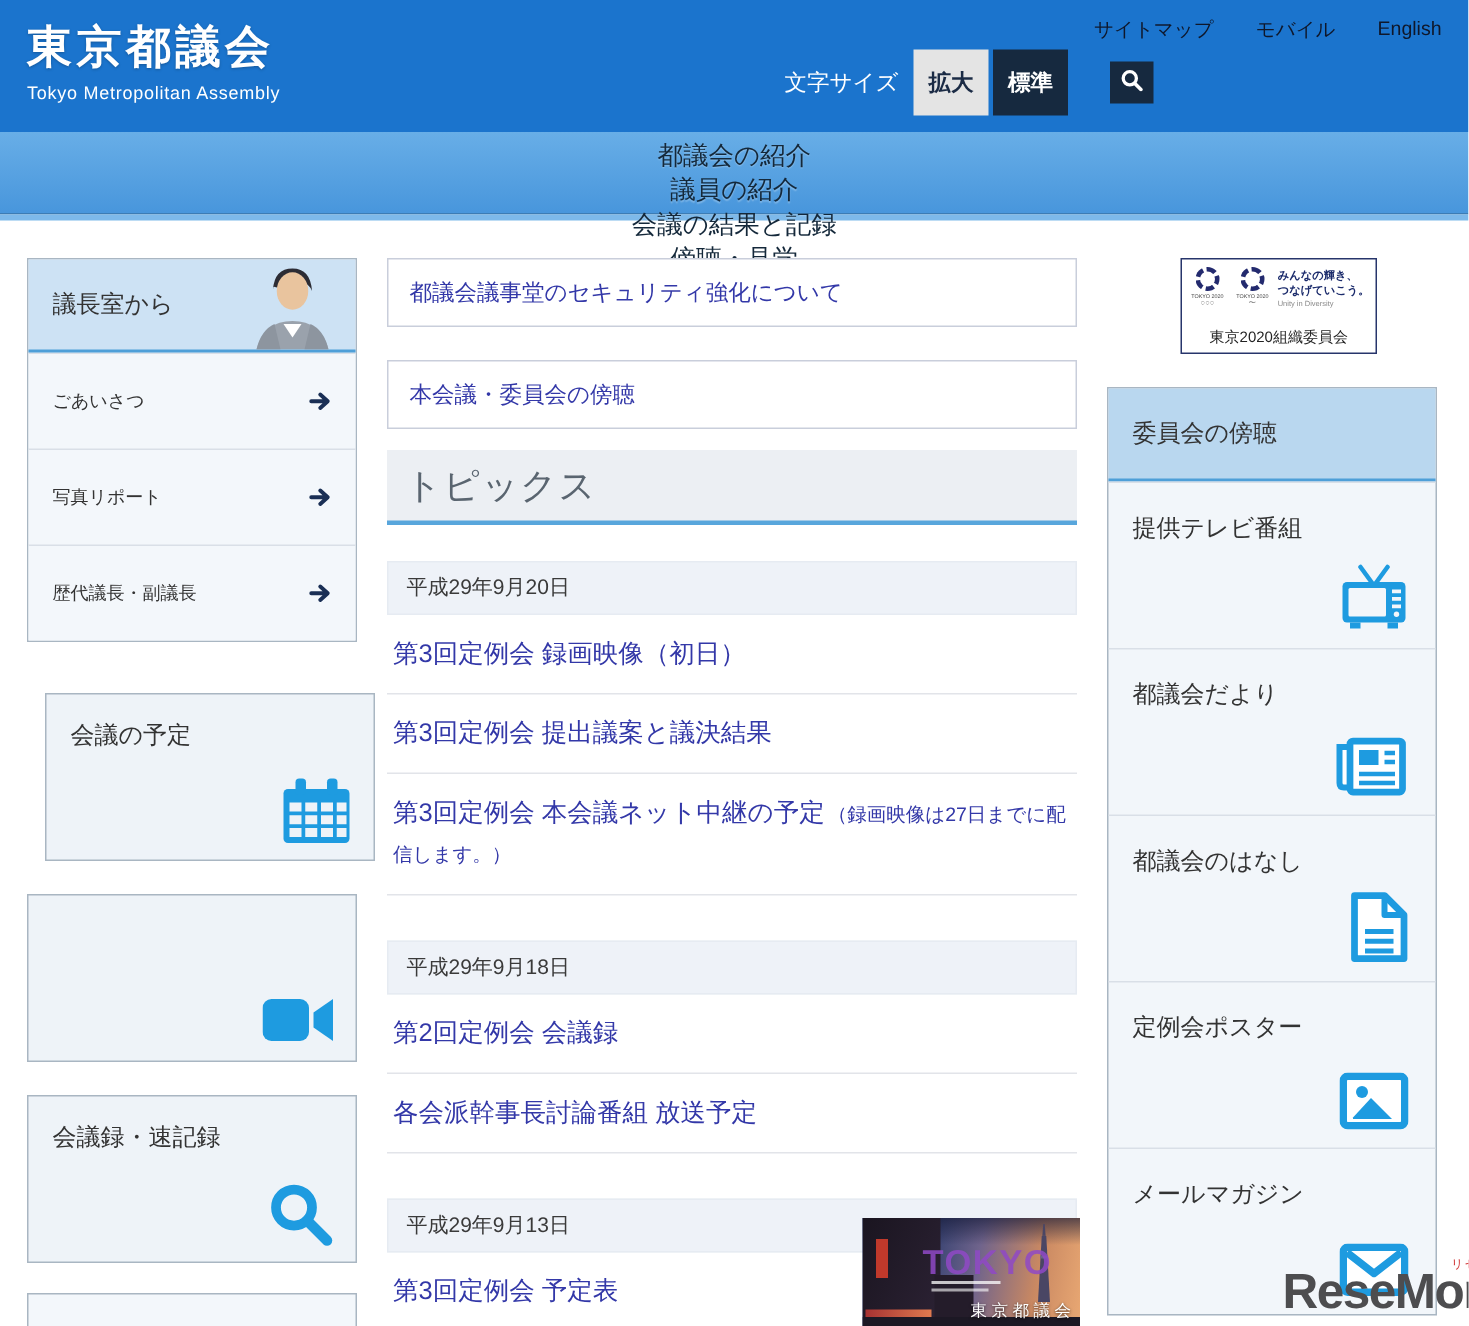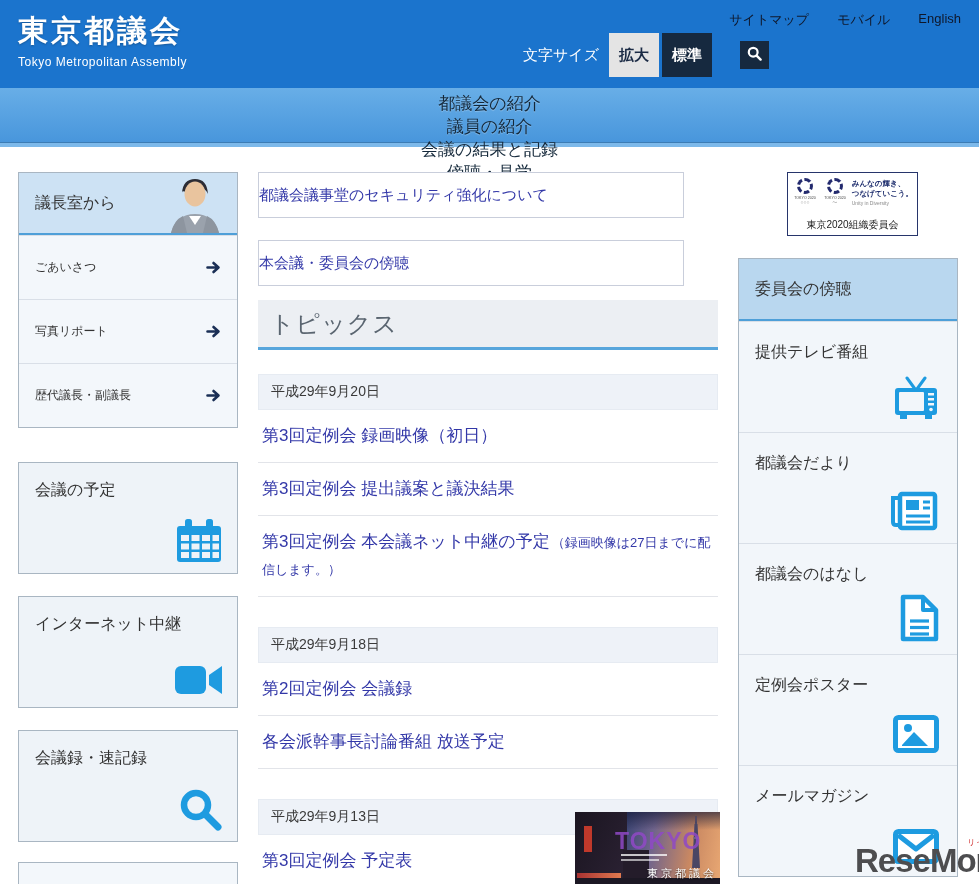--- a/index.html
+++ b/index.html
@@ -37,27 +37,27 @@
   
   .side-box { position: absolute; left: 18px; width: 220px; border: 1px solid #a9b6c2; background: #f3f7fb; }
   .box-chairman { top: 172px; }
   .side-header { height: 62px; background: #cde2f4; border-bottom: 2px solid #4e9fd8; position: relative; display: flex; align-items: center; padding-left: 16px; font-size: 16px; color: #333; cursor: pointer; }
   .chairman-photo { position: absolute; right: 5px; bottom: 0; width: 74px; height: 58px; }
   .side-item { height: 64px; border-top: 1px solid #d9dfe7; display: flex; align-items: center; justify-content: space-between; padding: 0 15px 0 16px; font-size: 12px; color: #333; cursor: pointer; background: #f3f7fb; }
   .side-item:first-of-type { border-top: none; }
   .arrow-icon { color: #1a2f55; display: flex; }
 
   .feature-box { position: absolute; left: 18px; width: 220px; height: 112px; border: 1px solid #a9b6c2; background: #eef3f8; cursor: pointer; }
-  .fb-1 { top: 462px; } .fb-2 { top: 596px; } .fb-3 { top: 730px; }
+  .fb-1 { top: 462px; margin-left: 12px; } .fb-2 { top: 596px; } .fb-3 { top: 730px; }
   .feature-label { padding: 17px 0 0 16px; font-size: 16px; color: #333; }
   .feature-icon { position: absolute; right: 14px; bottom: 9px; color: #1e9be0; display: flex; }
   .partial-box { position: absolute; left: 18px; top: 862px; width: 220px; height: 40px; border: 1px solid #a9b6c2; background: #f3f7fb; }
 
   
-  .notice { position: absolute; left: 258px; width: 426px; height: 46px; border: 1px solid #c9cedb; background: #fff; display: flex; align-items: center; font-size: 15px; color: #3338a8; cursor: pointer; }
+  .notice { position: absolute; left: 258px; width: 460px; height: 46px; border: 1px solid #c9cedb; background: #fff; display: flex; align-items: center; padding-left: 14px; font-size: 15px; color: #3338a8; cursor: pointer; }
   .notice-1 { top: 172px; } .notice-2 { top: 240px; font-family: Liberation Mono, monospace; }
   .topics-heading { position: absolute; left: 258px; top: 300px; width: 460px; height: 50px; background: #eceff3; border-bottom: 3px solid #58a6dc; display: flex; align-items: center; padding-left: 12px; font-size: 24px; color: #5a6570; letter-spacing: 1px; }
   .topics-list { position: absolute; left: 258px; top: 374px; width: 460px; }
   .topic-group { margin-bottom: 30px; }
   .date-bar { height: 36px; background: #eef2f8; border: 1px solid #e6ebf2; display: flex; align-items: center; padding-left: 12px; font-size: 14px; color: #3a3a3a; }
   .topic-link { padding: 13px 6px 13px 4px; font-size: 17px; line-height: 26px; color: #3338a8; border-bottom: 1px solid #e2e4e9; cursor: pointer; }
   .topic-note { font-size: 13px; margin-left: 2px; }
 
   
   .tokyo-banner { position: absolute; left: 575px; top: 812px; width: 145px; height: 72px; overflow: hidden; cursor: pointer; z-index: 8;
@@ -197,21 +197,20 @@
         <rect x="6" y="34" width="8" height="6"></rect>
           <rect x="16.5" y="34" width="8" height="6"></rect>
           <rect x="27" y="34" width="8" height="6"></rect>
           <rect x="37.5" y="34" width="6.5" height="6"></rect>
       </g>
     </svg>
   </span>
 </div>
 
 <div class="feature-box fb-2">
-  <div class="feature-label">インターネット中継</div>
   <span class="feature-icon">
     <svg width="48" height="36" viewBox="0 0 48 36" fill="currentColor">
       <rect x="0" y="4" width="31" height="28" rx="6"></rect>
       <path d="M34 13 L47 4 V32 L34 23 Z"></path>
     </svg>
   </span>
 </div>
 
 <div class="feature-box fb-3">
   <div class="feature-label">会議録・速記録</div>

